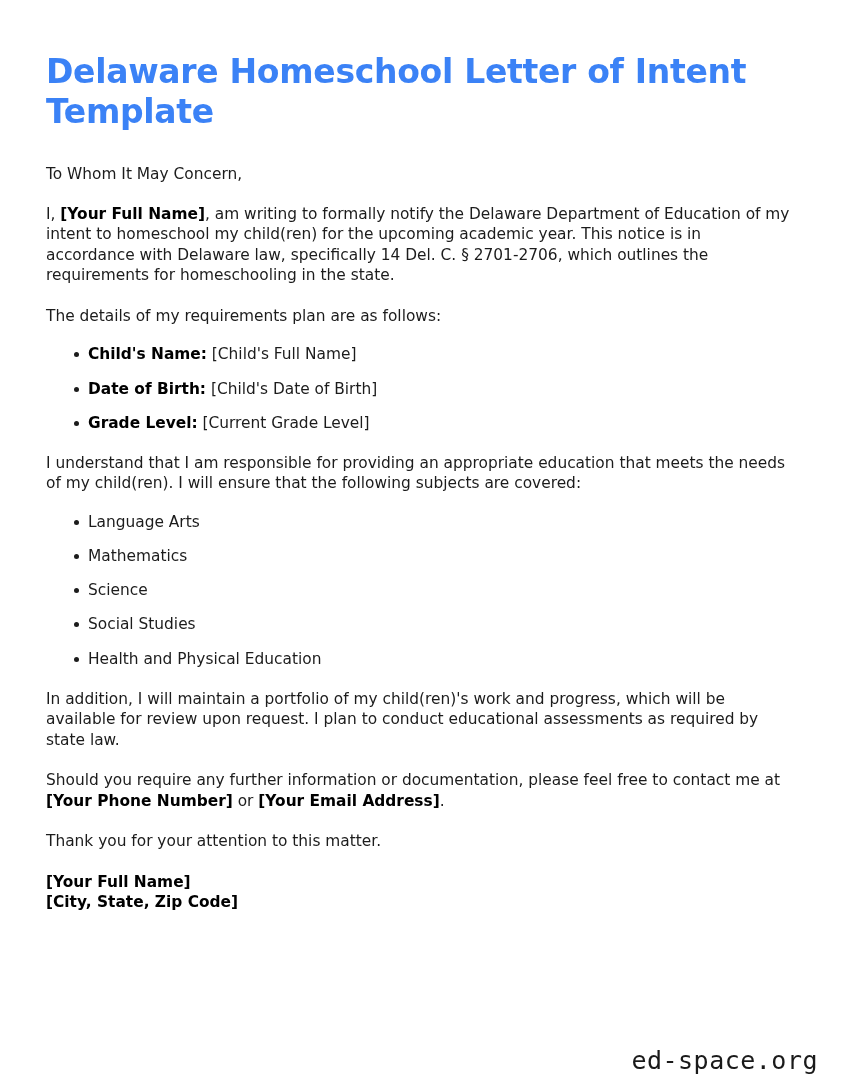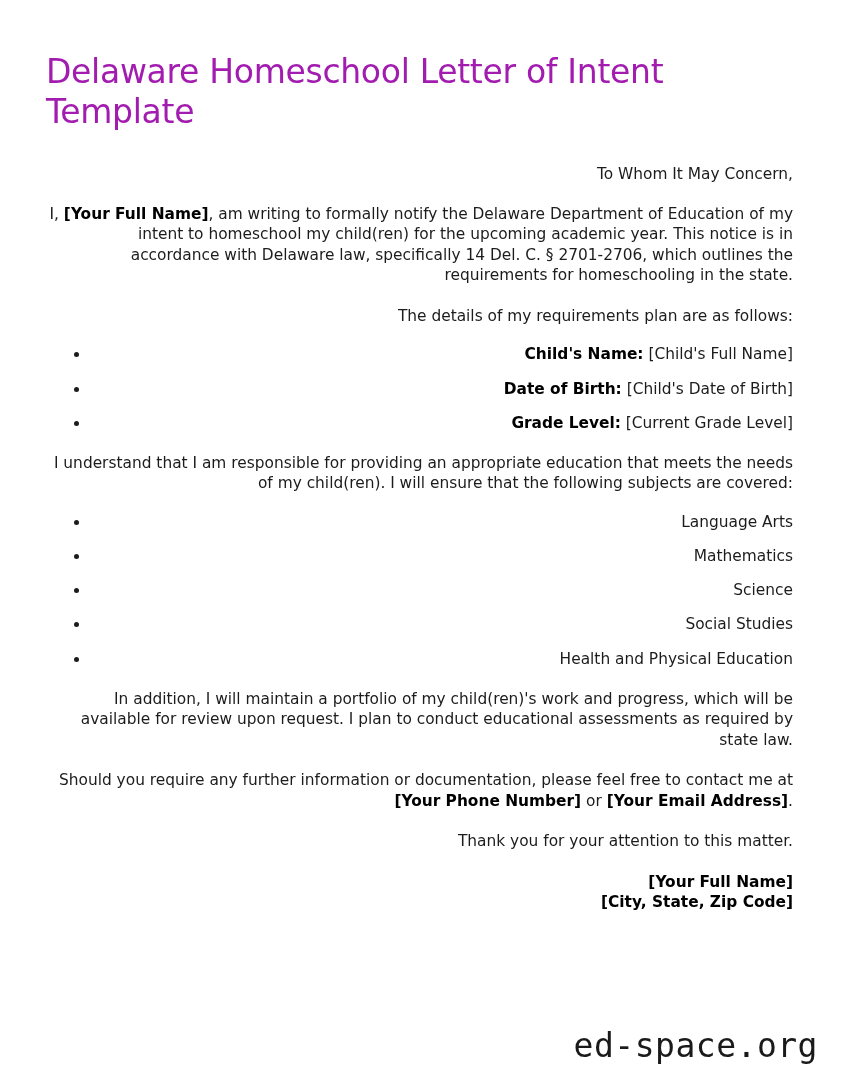--- a/index.html
+++ b/index.html
@@ -22,29 +22,28 @@
     top: 0;
     width: 844px;
     height: 1092px;
     background: #ffffff;
     box-sizing: border-box;
     padding: 52px 51px 0 46px;
   }
   .doc-title {
     font-size: 33px;
     line-height: 1.22;
-    font-weight: 400;
+    font-weight: 700;
     letter-spacing: -0.3px;
-    color: #a21caf;
+    color: #3b82f6;
     margin: 0 0 0 0;
     max-width: 740px;
   }
   .body-block {
     margin-top: 31px;
-    text-align: right;
   }
   p.para {
     font-size: 15.4px;
     line-height: 1.33;
     margin: 0 0 20px 0;
     color: #1c1c1c;
     max-width: 750px;
   }
   p.para.tight {
     margin-bottom: 18px;
@@ -81,23 +80,23 @@
   }
   .sig-line {
     font-size: 15.4px;
     line-height: 1.3;
     font-weight: 700;
     color: #000000;
   }
   .watermark {
     position: absolute;
     right: 26px;
-    bottom: 27px;
+    bottom: 17px;
     font-family: "DejaVu Sans Mono", "Liberation Mono", monospace;
-    font-size: 33px;
+    font-size: 25px;
     letter-spacing: 0.5px;
     color: #1a1a1a;
     white-space: nowrap;
   }
 </style>
 </head>
 <body>
 
 <div class="page">
 

